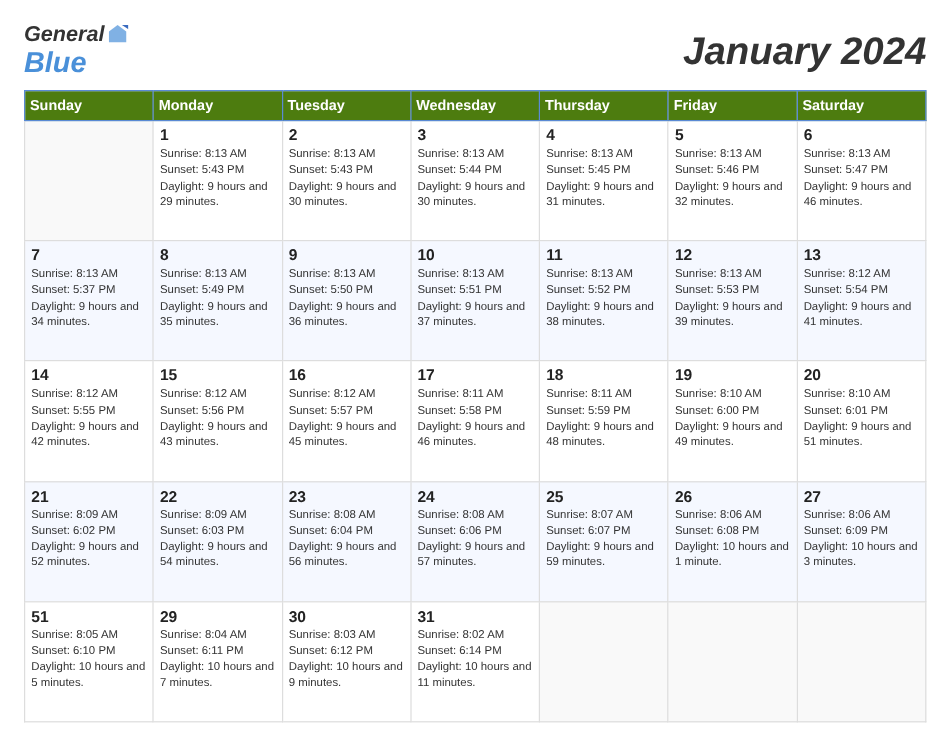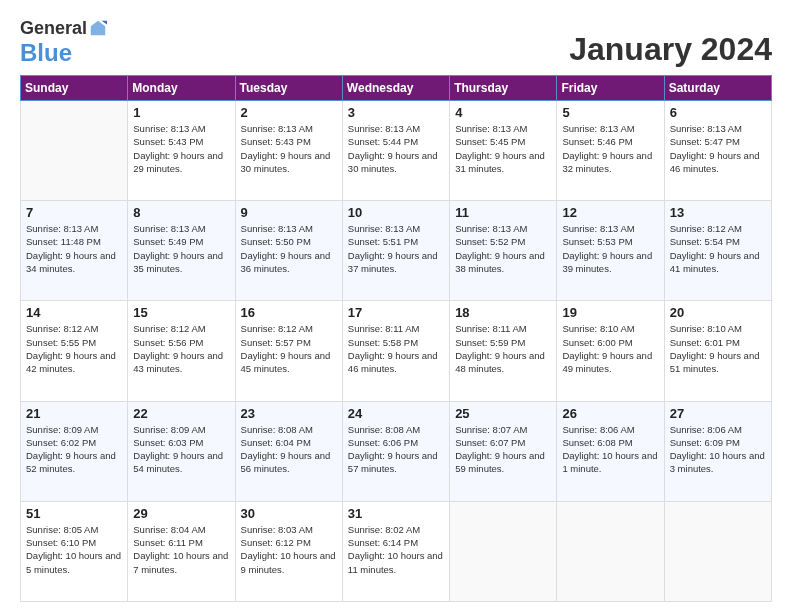--- a/index.html
+++ b/index.html
@@ -13,22 +13,23 @@
     .page {
       width: 792px;
       height: 612px;
       padding: 18px 20px 10px 20px;
       display: flex;
       flex-direction: column;
     }
     .header {
       display: flex;
       justify-content: space-between;
-      align-items: flex-end;
+      align-items: center;
       margin-bottom: 8px;
+      font-style: italic;
     }
     .logo {
       display: flex;
       flex-direction: column;
       align-items: flex-start;
     }
     .logo-text {
       display: flex;
       align-items: center;
       gap: 0;
@@ -62,21 +63,21 @@
       font-size: 14px;
       color: #555;
     }
     .calendar {
       flex: 1;
       border-collapse: collapse;
       width: 100%;
       table-layout: fixed;
     }
     .calendar th {
-      background-color: #701a75;
+      background-color: #4d7c0f;
       color: #fff;
       font-size: 12px;
       font-weight: bold;
       padding: 5px 4px;
       text-align: left;
       border: 1px solid #5a8ad4;
     }
     .calendar td {
       vertical-align: top;
       padding: 4px 5px;
@@ -190,21 +191,21 @@
           <span>Sunset: 5:47 PM</span><br>
           <span>Daylight: 9 hours and 46 minutes.</span>
         </div>
       </td>
         </tr>
         <tr>
           <td>
         <span class="day-number">7</span>
         <div class="day-info">
           <span>Sunrise: 8:13 AM</span><br>
-          <span>Sunset: 11:48 PM</span><br>
+          <span>Sunset: 5:37 PM</span><br>
           <span>Daylight: 9 hours and 34 minutes.</span>
         </div>
       </td>
           <td>
         <span class="day-number">8</span>
         <div class="day-info">
           <span>Sunrise: 8:13 AM</span><br>
           <span>Sunset: 5:49 PM</span><br>
           <span>Daylight: 9 hours and 35 minutes.</span>
         </div>

